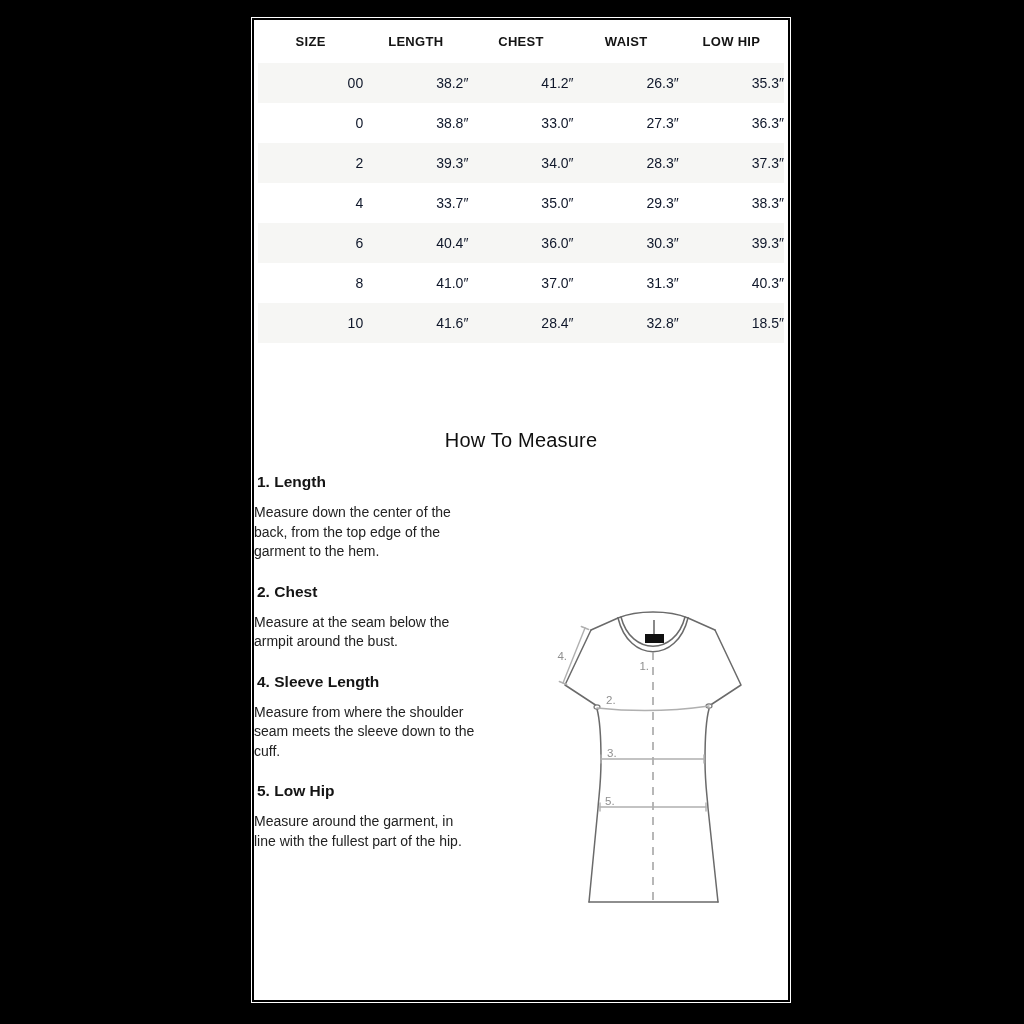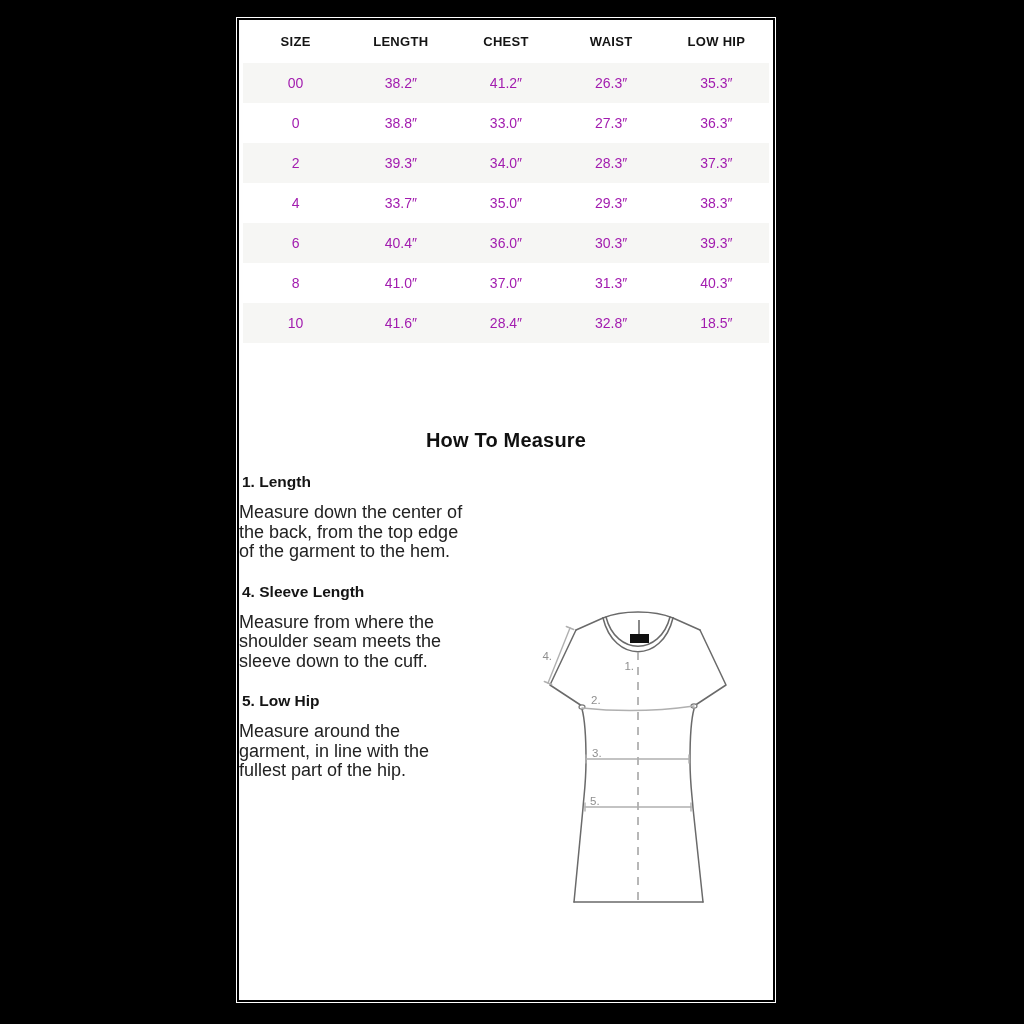--- a/index.html
+++ b/index.html
@@ -1,51 +1,51 @@
 <!DOCTYPE html>
 <html><head>
 <meta charset="utf-8">
 <style>
   * { margin:0; padding:0; box-sizing:border-box; }
   html,body { width:1024px; height:1024px; background:#000; overflow:hidden; }
   body { font-family:"Liberation Sans","DejaVu Sans",sans-serif; }
 
   .panel {
-    position:absolute; left:239px; top:20px; width:534px; height:980px;
+    position:absolute; left:254px; top:20px; width:534px; height:980px;
     background:#fff; color:#1c1c1c;
     outline:1px solid #fff; outline-offset:2px;
   }
 
   table.size-table {
     width:calc(100% - 8px); margin:0 4px;
     border-collapse:collapse; table-layout:fixed;
   }
   table.size-table th {
     height:43px; font-size:13px; font-weight:700; letter-spacing:.3px;
     text-align:center; vertical-align:middle; color:#141414;
   }
   table.size-table td {
-    height:40px; font-size:14px; text-align:center; vertical-align:middle;
-    color:#a21caf;
+    height:40px; font-size:14px; text-align:right; vertical-align:middle;
+    color:#0f172a;
   }
   tbody tr:nth-child(odd) { background:#f6f6f4; }
 
   .htm-title {
     margin-top:85px; text-align:center;
-    font-size:20px; font-weight:700; letter-spacing:.2px;
+    font-size:20px; font-weight:400; letter-spacing:.2px;
     line-height:24px; color:#101010;
   }
 
   .sections { width:280px; }
   .sections h3 {
     font-size:15.5px; font-weight:700; line-height:20px;
     margin:20px 0 11px 3px; color:#141414;
   }
   .sections p {
-    width:224px; font-size:18px; line-height:19.5px; color:#222;
+    width:224px; font-size:14px; line-height:19.5px; color:#222;
   }
 
   svg.diagram { position:absolute; left:295px; top:588px; }
   .outline  { fill:none; stroke:#6a6a6a; stroke-width:1.5; stroke-linecap:round; stroke-linejoin:round; }
   .ann      { fill:none; stroke:#b0b0b0; stroke-width:1.4; stroke-linecap:round; }
   .dash     { fill:none; stroke:#a6a6a6; stroke-width:1.6; stroke-dasharray:8 7; }
   .numlabel { fill:#8f8f8f; font-size:11.5px; font-family:"Liberation Sans","DejaVu Sans",sans-serif; }
   .tag      { fill:#101010; }
   .loop     { fill:#fff; stroke:#7a7a7a; stroke-width:1.2; }
 </style>
@@ -118,20 +118,24 @@
   </table>
 
   <h2 class="htm-title">How To Measure</h2>
 
   <div class="sections">
     <section>
       <h3>1. Length</h3>
       <p>Measure down the center of the back, from the top edge of the garment to the hem.</p>
     </section>
     <section>
+      <h3>2. Chest</h3>
+      <p>Measure at the seam below the armpit around the bust.</p>
+    </section>
+    <section>
       <h3>4. Sleeve Length</h3>
       <p>Measure from where the shoulder seam meets the sleeve down to the cuff.</p>
     </section>
     <section>
       <h3>5. Low Hip</h3>
       <p>Measure around the garment, in line with the fullest part of the hip.</p>
     </section>
   </div>
 
   <svg class="diagram" width="215" height="320" viewBox="0 0 215 320" xmlns="http://www.w3.org/2000/svg">

